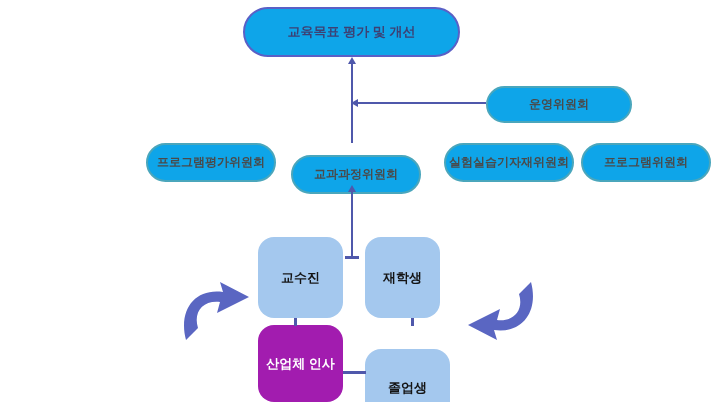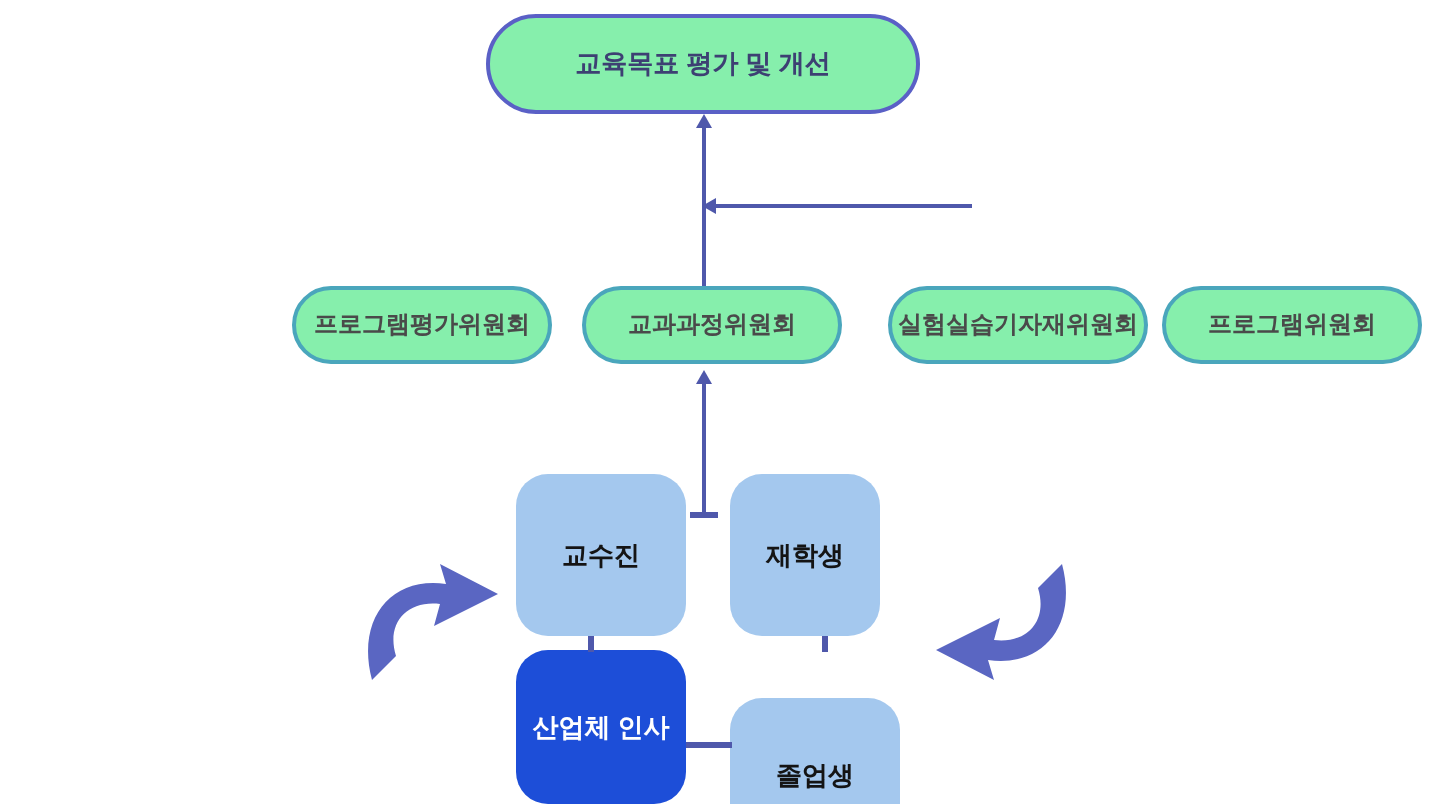--- a/index.html
+++ b/index.html
@@ -7,40 +7,40 @@
     position:relative;
     width:717px;height:402px;
     background:#ffffff;
     font-family:"Liberation Sans","DejaVu Sans",sans-serif;
     overflow:hidden;
   }
   .box{
     position:absolute;
     display:flex;align-items:center;justify-content:center;
     box-sizing:border-box;
-    background:#86efac;
+    background:#0ea5e9;
     text-align:center;
     line-height:1.2;
   }
   .pill-purple{
     border:2px solid #5a60c6;
     border-radius:26px;
     font-size:13px;font-weight:700;color:#3d4073;
   }
   .pill-teal{
     border:2px solid #4aa6bc;
     border-radius:20px;
     font-size:12px;font-weight:700;color:#4a4a4a;
   }
   .square{
     border-radius:16px;
     font-size:13px;font-weight:700;color:#141414;text-align:right;
   }
   .square.blue{background:#a4c8ee;}
-  .square.gray{background:#1d4ed8;color:#ffffff;}
+  .square.gray{background:#a21caf;color:#ffffff;}
   .line{position:absolute;background:#4f58ab;}
   .tri{position:absolute;width:0;height:0;}
   .tri-up{border-left:4px solid transparent;border-right:4px solid transparent;border-bottom:7px solid #4f58ab;}
   .tri-left{border-top:4px solid transparent;border-bottom:4px solid transparent;border-right:7px solid #4f58ab;}
   .swoosh{position:absolute;width:68px;height:62px;}
   .swoosh svg{display:block;width:100%;height:100%;}
   .swoosh.flipped svg{transform:rotate(180deg);}
 </style>
 </head>
 <body>
@@ -48,23 +48,24 @@
 <div id="canvas">
 
   <div class="box pill-purple" style="left:243px;top:7px;width:217px;height:50px;">교육목표 평가 및 개선</div>
 
   <div class="line" style="left:351px;top:60px;width:2px;height:83px;"></div>
   <div class="tri tri-up" style="left:348px;top:57px;"></div>
 
   <div class="line" style="left:358px;top:102px;width:128px;height:2px;"></div>
   <div class="tri tri-left" style="left:351px;top:99px;"></div>
 
+  <div class="box pill-teal" style="left:486px;top:86px;width:146px;height:37px;border-radius:19px;">운영위원회</div>
 
   <div class="box pill-teal" style="left:146px;top:143px;width:130px;height:39px;text-align:center;">프로그램평가위원회</div>
-  <div class="box pill-teal" style="left:291px;top:143px;width:130px;height:39px;">교과과정위원회</div>
+  <div class="box pill-teal" style="left:291px;top:155px;width:130px;height:39px;">교과과정위원회</div>
   <div class="box pill-teal" style="left:444px;top:143px;width:130px;height:39px;">실험실습기자재위원회</div>
   <div class="box pill-teal" style="left:581px;top:143px;width:130px;height:39px;">프로그램위원회</div>
 
   <div class="line" style="left:351px;top:190px;width:2px;height:67px;"></div>
   <div class="tri tri-up" style="left:348px;top:185px;"></div>
   <div class="line" style="left:345px;top:256px;width:14px;height:3px;"></div>
 
   <div class="box square blue" style="left:258px;top:237px;width:85px;height:81px;">교수진</div>
   <div class="box square blue" style="left:365px;top:237px;width:75px;height:81px;">재학생</div>
   <div class="box square gray" style="left:258px;top:325px;width:85px;height:77px;">산업체 인사</div>

